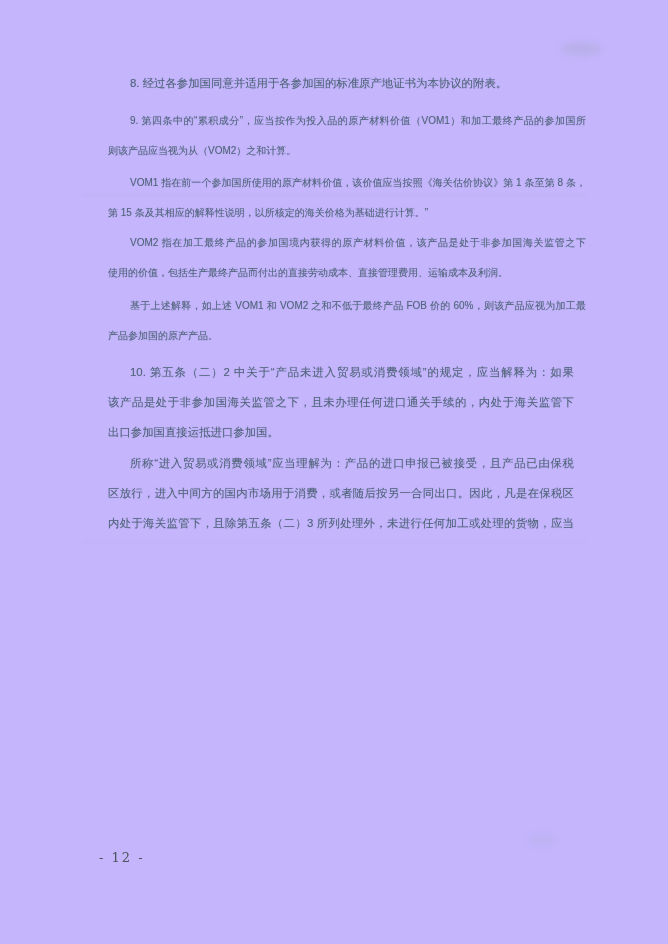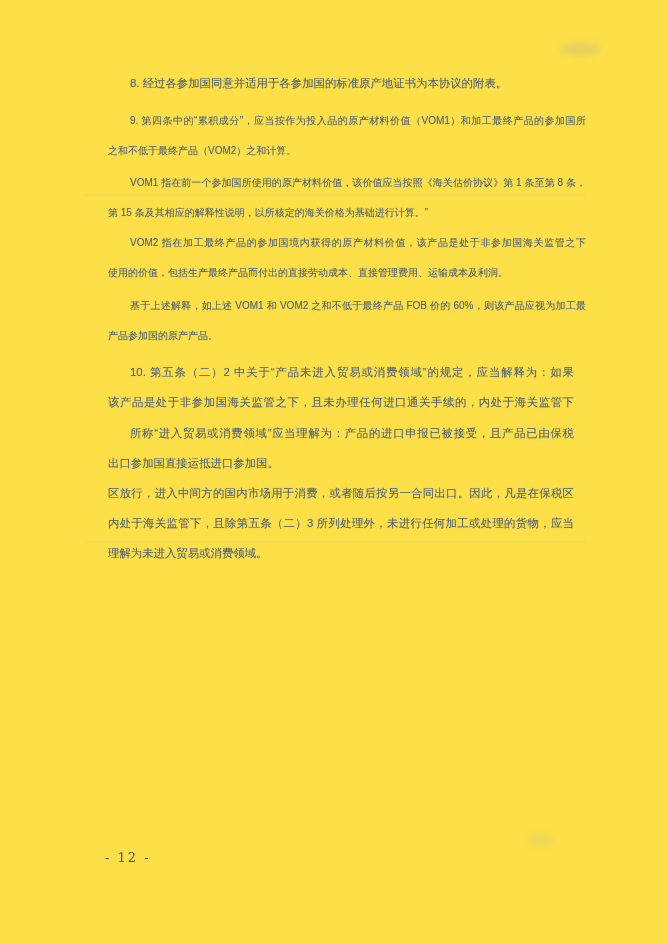--- a/index.html
+++ b/index.html
@@ -4,21 +4,21 @@
 <style>
   html, body {
     margin: 0;
     padding: 0;
     background: #e9e9e9;
   }
   .page {
     position: relative;
     width: 668px;
     height: 944px;
-    background: #fde047;
+    background: #c4b5fd;
     overflow: hidden;
     font-family: "Liberation Sans", sans-serif;
   }
   .textblock {
     position: absolute;
     left: 108px;
     top: 68px;
     width: 478px;
     color: #51647a;
     text-shadow: 0 0 1px rgba(81, 100, 122, 0.35);
@@ -36,21 +36,21 @@
   .first { padding-left: 22px; box-sizing: border-box; }
   .sm { font-size: 10px; }
   .lg { font-size: 11.4px; width: 466px; }
   .mt1 { margin-top: 1px; }
   .mt2 { margin-top: 2px; }
   .mt3 { margin-top: 3px; }
   .mt6 { margin-top: 6px; }
   .mt8 { margin-top: 8px; }
   .pagenum {
     position: absolute;
-    left: 105px;
+    left: 99px;
     top: 850px;
     font-family: "DejaVu Serif", serif;
     font-size: 13px;
     letter-spacing: 2px;
     color: #4c545c;
   }
   .smudge {
     position: absolute;
     border-radius: 50%;
     filter: blur(3px);
@@ -87,31 +87,30 @@
 <div class="page">
 
   <div class="smudge smudge-1"></div>
   <div class="smudge smudge-2"></div>
   <div class="streak streak-1"></div>
   <div class="streak streak-2"></div>
 
   <div class="textblock">
     <div class="line lg first">8. 经过各参加国同意并适用于各参加国的标准原产地证书为本协议的附表。</div>
     <div class="line sm first just mt8">9. 第四条中的“累积成分”，应当按作为投入品的原产材料价值（VOM1）和加工最终产品的参加国所</div>
-    <div class="line sm">之和不低于最终产品（VOM2）之和计算。</div>
+    <div class="line sm">则该产品应当视为从（VOM2）之和计算。</div>
     <div class="line sm first just mt2">VOM1 指在前一个参加国所使用的原产材料价值，该价值应当按照《海关估价协议》第 1 条至第 8 条，</div>
     <div class="line sm">第 15 条及其相应的解释性说明，以所核定的海关价格为基础进行计算。”</div>
     <div class="line sm first just">VOM2 指在加工最终产品的参加国境内获得的原产材料价值，该产品是处于非参加国海关监管之下</div>
     <div class="line sm">使用的价值，包括生产最终产品而付出的直接劳动成本、直接管理费用、运输成本及利润。</div>
     <div class="line sm first just mt3">基于上述解释，如上述 VOM1 和 VOM2 之和不低于最终产品 FOB 价的 60%，则该产品应视为加工最终</div>
     <div class="line sm">产品参加国的原产产品。</div>
     <div class="line lg first just mt6">10. 第五条（二）2 中关于“产品未进入贸易或消费领域”的规定，应当解释为：如果</div>
     <div class="line lg just">该产品是处于非参加国海关监管之下，且未办理任何进口通关手续的，内处于海关监管下</div>
+    <div class="line lg">出口参加国直接运抵进口参加国。</div>
     <div class="line lg first just mt1">所称“进入贸易或消费领域”应当理解为：产品的进口申报已被接受，且产品已由保税</div>
-    <div class="line lg">出口参加国直接运抵进口参加国。</div>
     <div class="line lg just">区放行，进入中间方的国内市场用于消费，或者随后按另一合同出口。因此，凡是在保税区</div>
     <div class="line lg just">内处于海关监管下，且除第五条（二）3 所列处理外，未进行任何加工或处理的货物，应当</div>
-    <div class="line lg">理解为未进入贸易或消费领域。</div>
   </div>
 
   <div class="pagenum">- 12 -</div>
 
 </div>
 
 </body></html>

